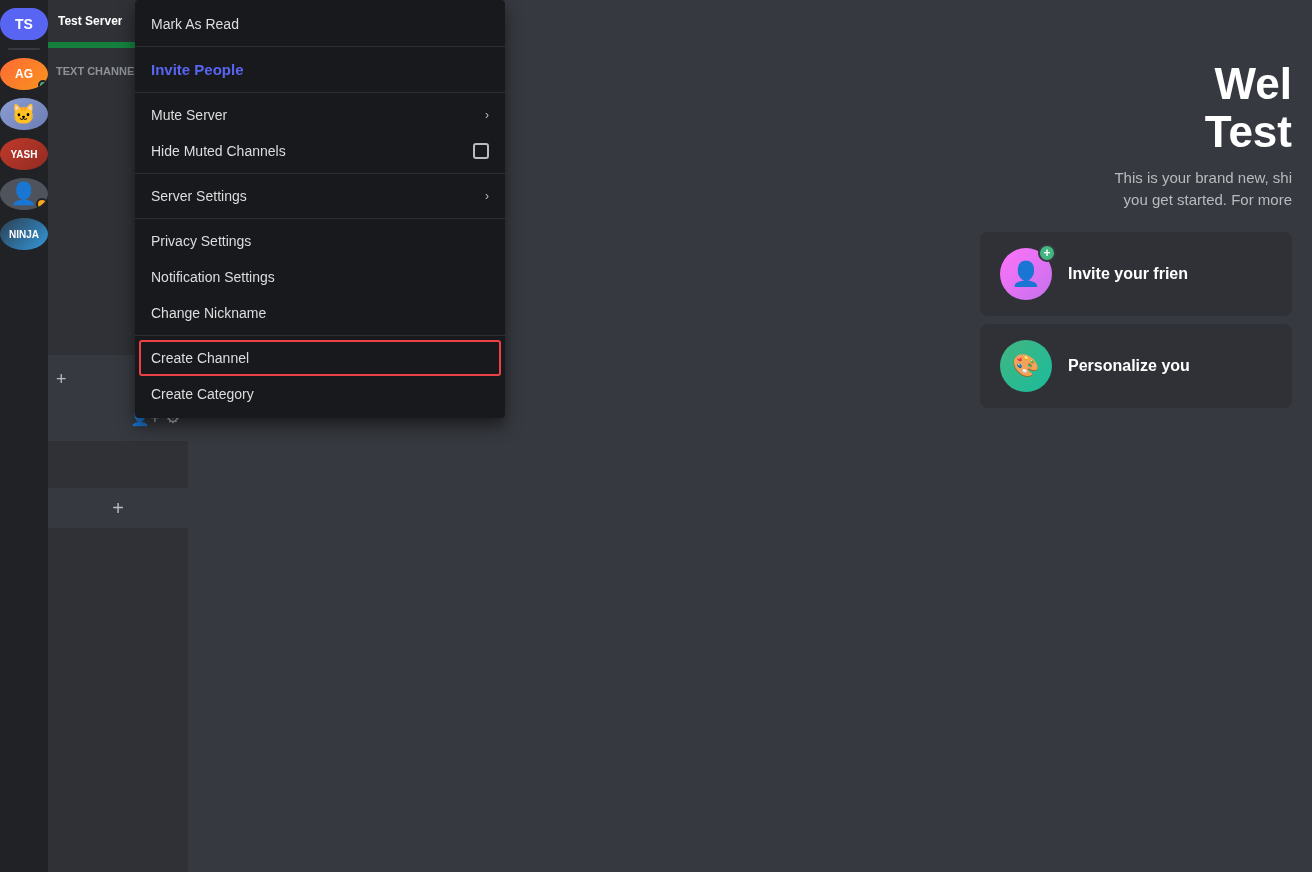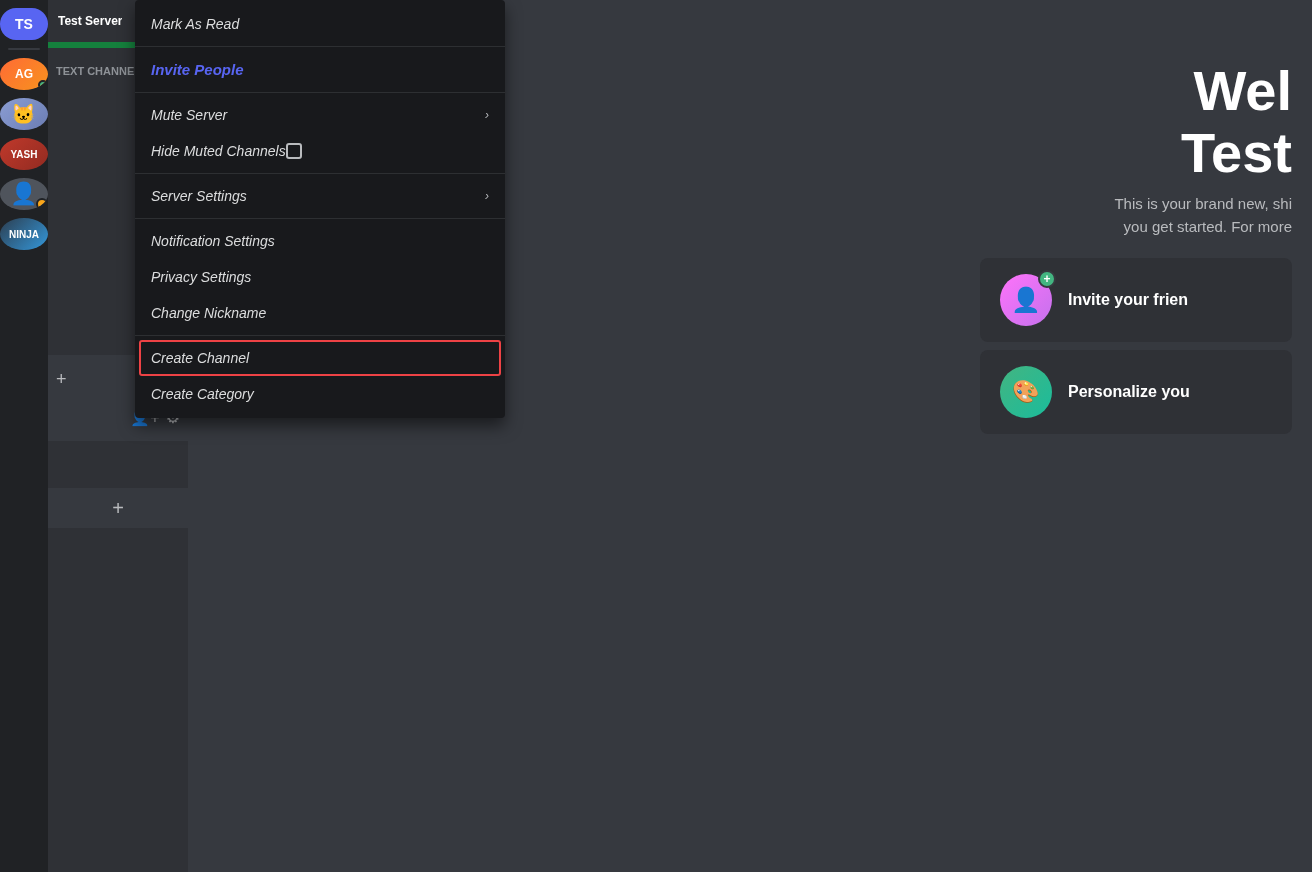--- a/index.html
+++ b/index.html
@@ -111,21 +111,20 @@
     .context-menu {
       position: absolute;
       left: 135px;
       top: 0;
       width: 370px;
       background: #18191c;
       border-radius: 4px;
       padding: 6px 0;
       z-index: 100;
       box-shadow: 0 8px 16px rgba(0,0,0,0.5);
-      font-style: italic;
     }
 
     .menu-item {
       padding: 10px 12px;
       font-size: 14px;
       color: #dcddde;
       cursor: pointer;
       display: flex;
       align-items: center;
       justify-content: space-between;
@@ -263,38 +262,38 @@
   <div class="menu-item invite">
     <span>Invite People</span>
   </div>
   <div class="menu-divider"></div>
 
   <div class="menu-item">
     <span>Mute Server</span>
     <span class="chevron">›</span>
   </div>
 
-  <div class="menu-item" style="justify-content: flex-start;">
+  <div class="menu-item" style="justify-content: space-between;">
     <span>Hide Muted Channels</span>
     <div class="checkbox"></div>
   </div>
   <div class="menu-divider"></div>
 
   <div class="menu-item">
     <span>Server Settings</span>
     <span class="chevron">›</span>
   </div>
   <div class="menu-divider"></div>
 
   <div class="menu-item">
+    <span>Privacy Settings</span>
+  </div>
+
+  <div class="menu-item">
     <span>Notification Settings</span>
-  </div>
-
-  <div class="menu-item">
-    <span>Privacy Settings</span>
   </div>
 
   <div class="menu-item">
     <span>Change Nickname</span>
   </div>
   <div class="menu-divider"></div>
 
   <div class="menu-item highlighted">
     <span>Create Channel</span>
   </div>
@@ -305,21 +304,21 @@
 </div>
 
 <div style="position: absolute; left: 188px; top: 0; width: 320px; height: 80px; background: #36393f; overflow: hidden; z-index: 0;">
   
   
   
   
 </div>
 
 <div style="position: absolute; left: 980px; top: 0; right: 0; height: 872px; display: flex; flex-direction: column; justify-content: flex-start; padding: 60px 20px 0 0;">
-  <div style="font-size: 56px; font-weight: 900; color: white; line-height: 1.1; text-align: right; margin-bottom: 10px;">
+  <div style="font-size: 44px; font-weight: 900; color: white; line-height: 1.1; text-align: right; margin-bottom: 10px;">
     <div>Wel</div>
     <div>Test</div>
   </div>
   <div style="font-size: 15px; color: #b9bbbe; line-height: 1.5; text-align: right; margin-bottom: 20px;">
     <div>This is your brand new, shi</div>
     <div>you get started. For more</div>
   </div>
 
   <div class="action-card" style="margin-bottom: 8px;">
     <div class="action-icon pink" style="width: 52px; height: 52px; border-radius: 50%; background: linear-gradient(135deg, #ff73fa 0%, #c471ed 100%); flex-shrink: 0; display: flex; align-items: center; justify-content: center; position: relative;">

